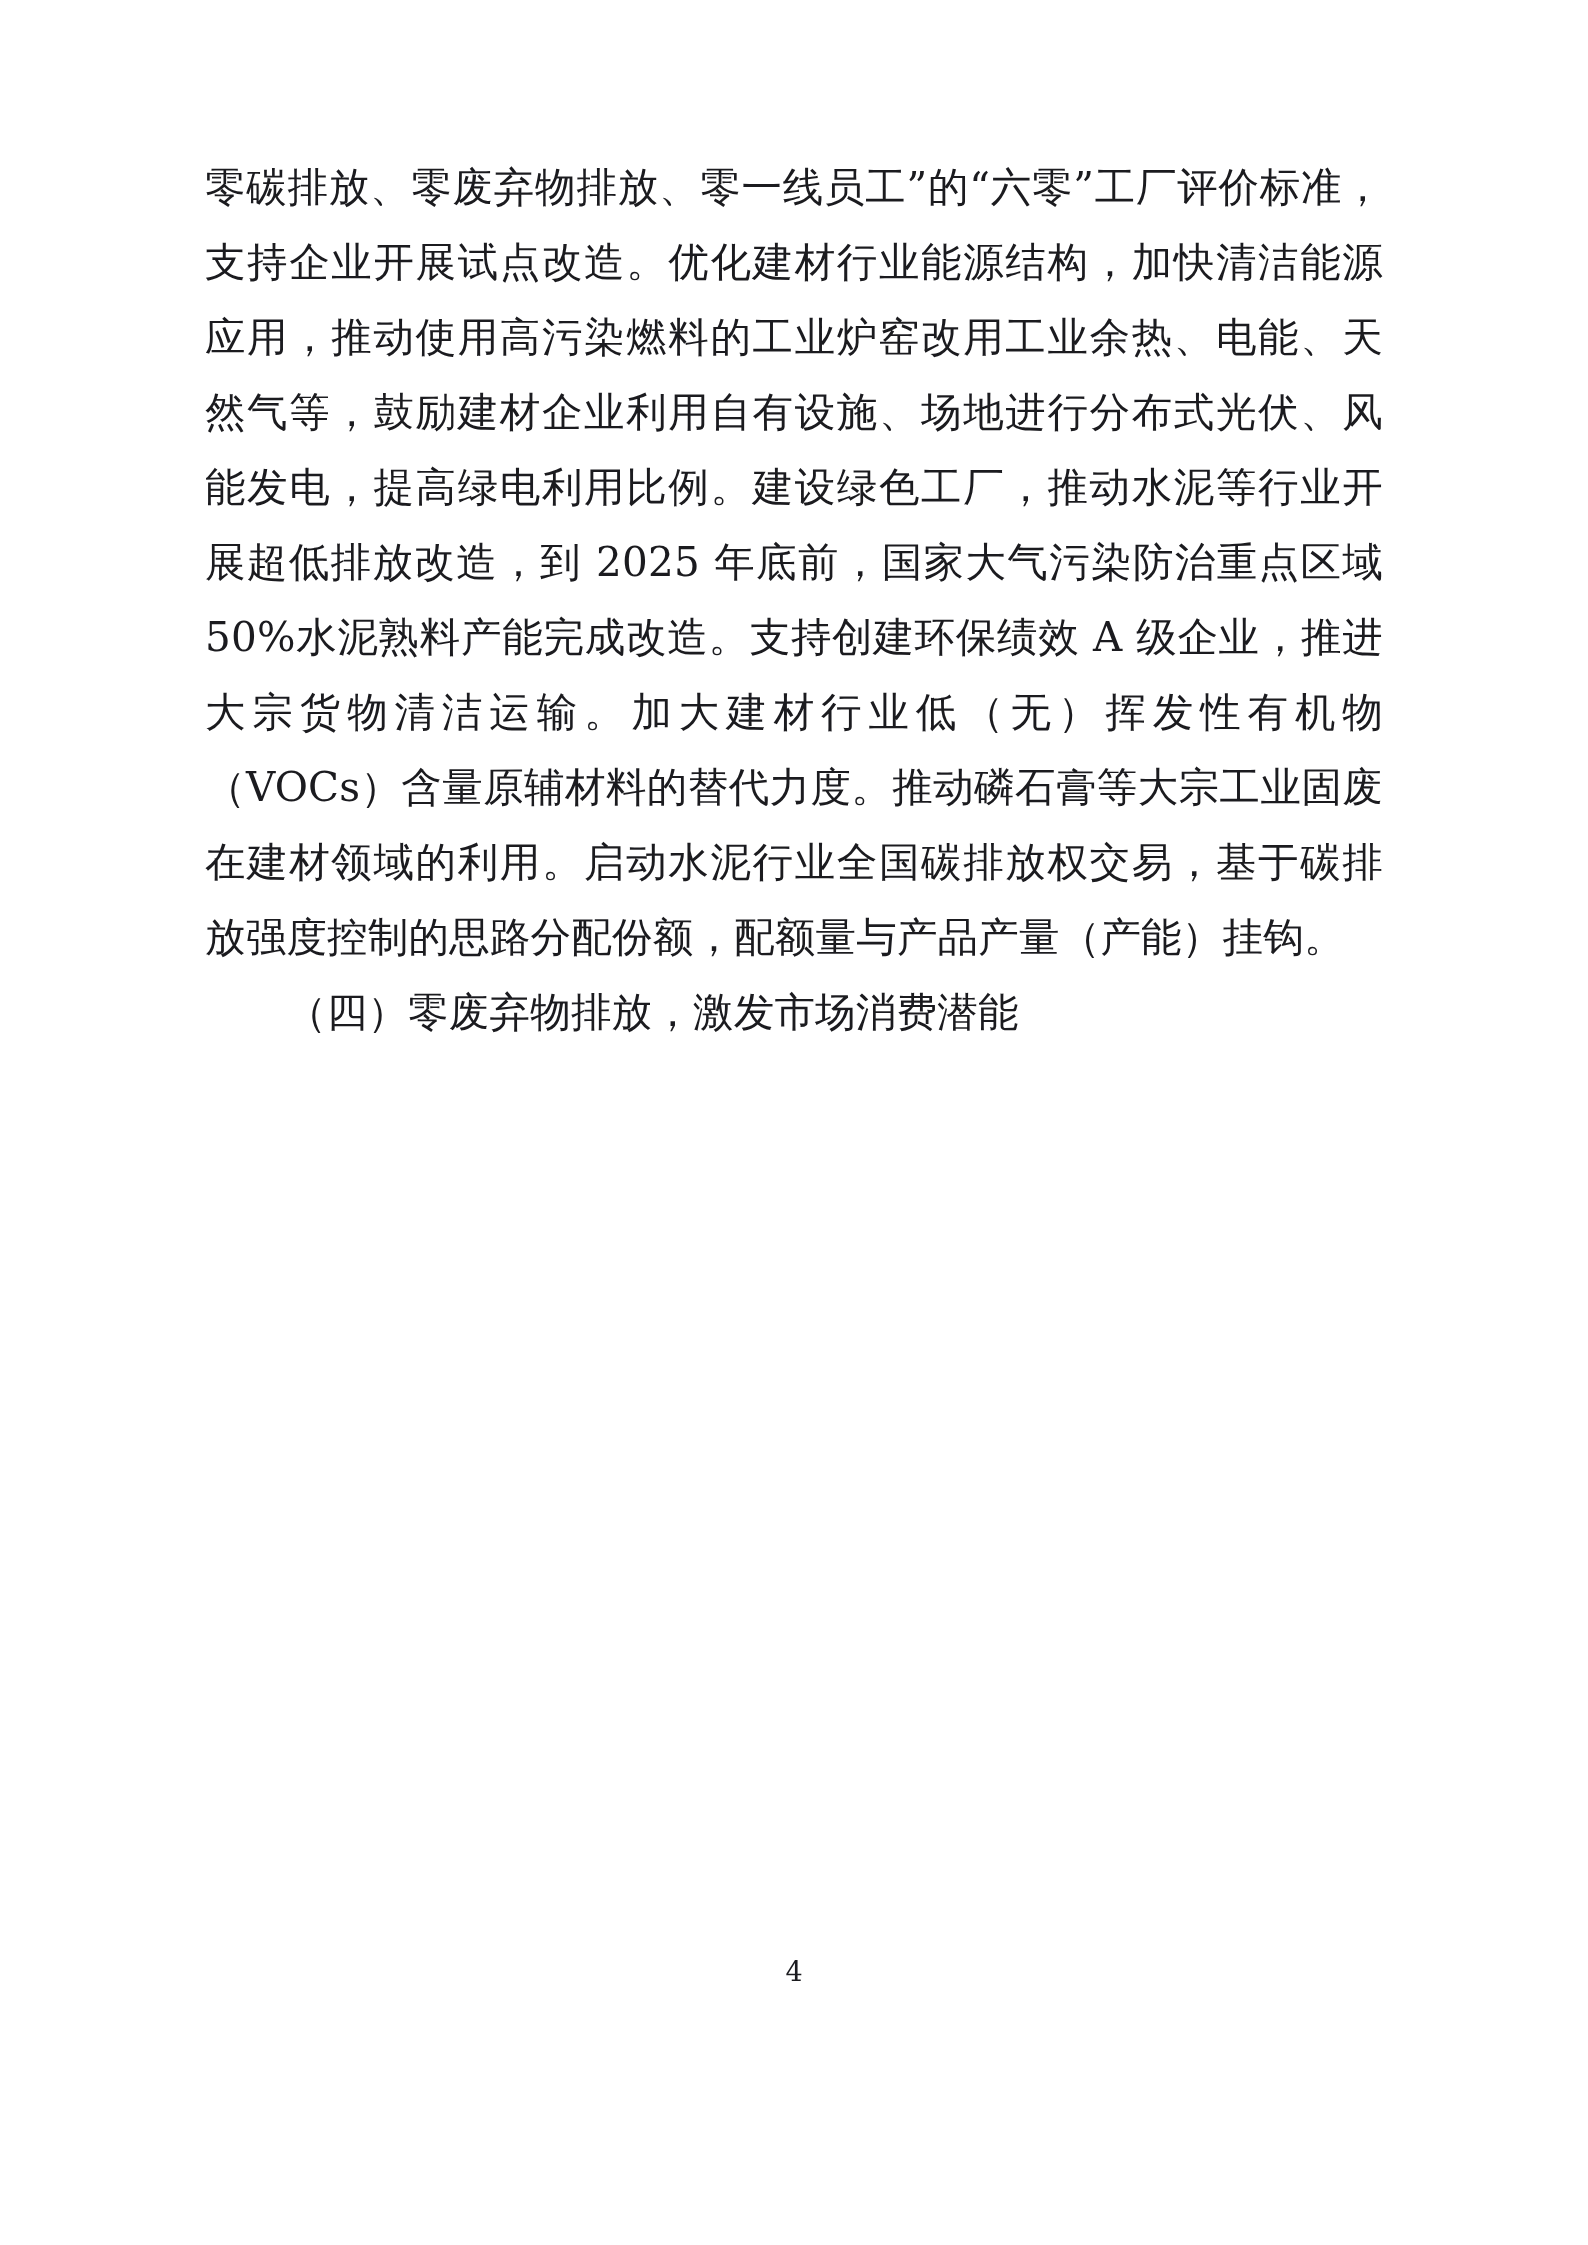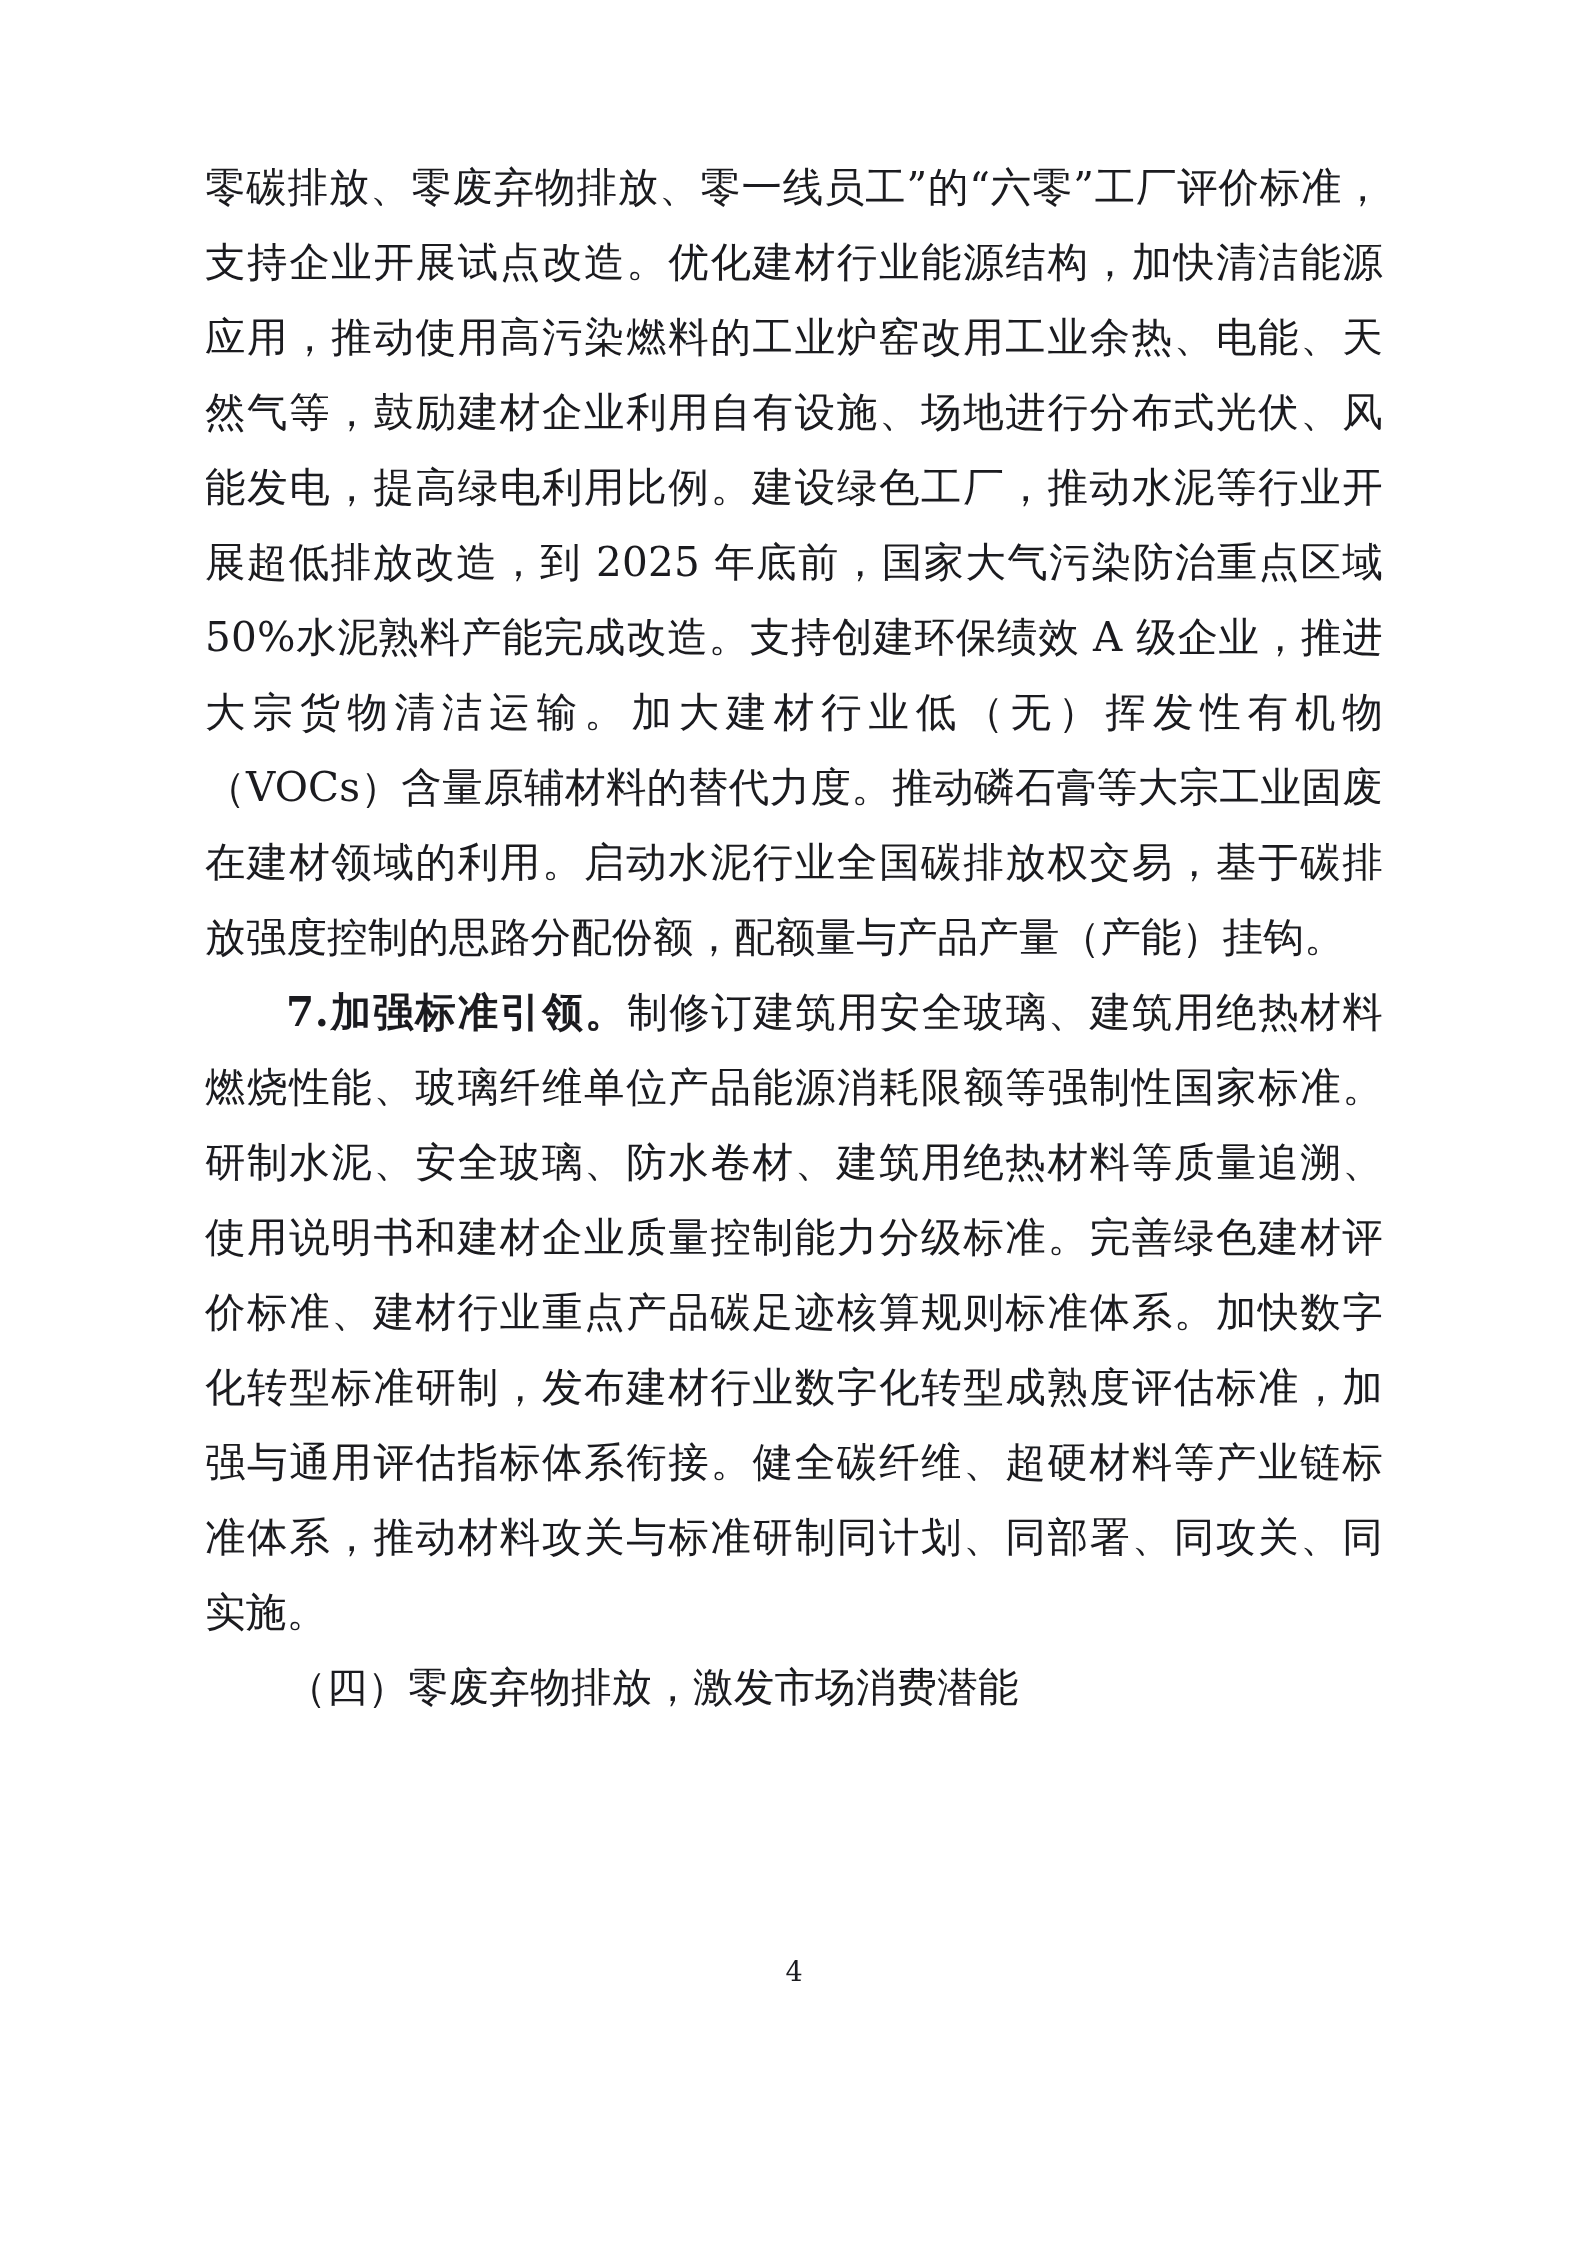--- a/index.html
+++ b/index.html
@@ -55,21 +55,20 @@
   }
 </style>
 </head>
 <body>
 
 <div class="page">
   <div class="doc-body">
 
     <p class="para"><span>零碳排放、零废弃物排放、零一线员工”的“六零”工厂评价标准，支持企业开展试点改造。优化建材行业能源结构，加快清洁能源应用，推动使用高污染燃料的工业炉窑改用工业余热、电能、天然气等，鼓励建材企业利用自有设施、场地进行分布式光伏、风能发电，提高绿电利用比例。建设绿色工厂，推动水泥等行业开展超低排放改造，到 2025 年底前，国家大气污染防治重点区域 50%水泥熟料产能完成改造。支持创建环保绩效 A 级企业，推进大宗货物清洁运输。加大建材行业低（无）挥发性有机物（VOCs）含量原辅材料的替代力度。推动磷石膏等大宗工业固废在建材领域的利用。启动水泥行业全国碳排放权交易，基于碳排放强度控制的思路分配份额，配额量与产品产量（产能）挂钩。</span></p>
 
-    <p class="para indent"><span class="lead">7.加强标准引领。</span><span>制修订建筑用安全玻璃、建筑用绝热材料燃烧性能、玻璃纤维单位产品能源消耗限额等强制性国家标准。研制水泥、安全玻璃、防水卷材、建筑用绝热材料等质量追溯、使用说明书和建材企业质量控制能力分级标准。完善绿色建材评价标准、建材行业重点产品碳足迹核算规则标准体系。加快数字化转型标准研制，发布建材行业数字化转型成熟度评估标准，加强与通用评估指标体系衔接。健全碳纤维、超硬材料等产业链标准体系，推动材料攻关与标准研制同计划、同部署、同攻关、同实施。</span></p>
 
     <p class="para indent"><span>（四）零废弃物排放，激发市场消费潜能</span></p>
 
 
   </div>
 
   <div class="page-number">4</div>
 </div>
 
 </body></html>

